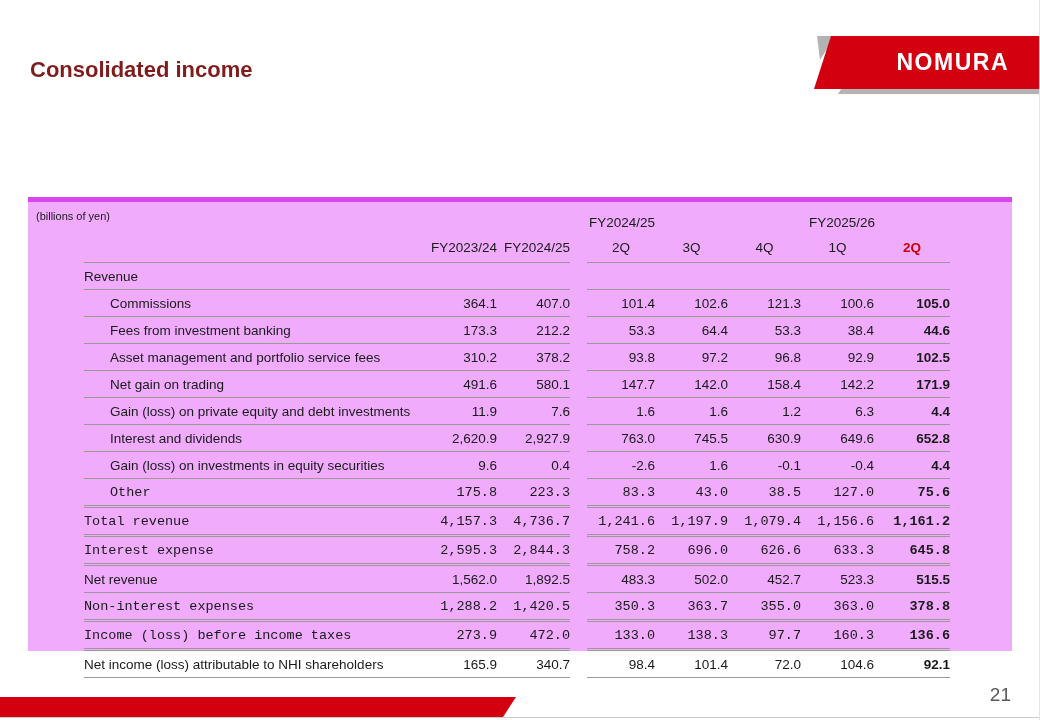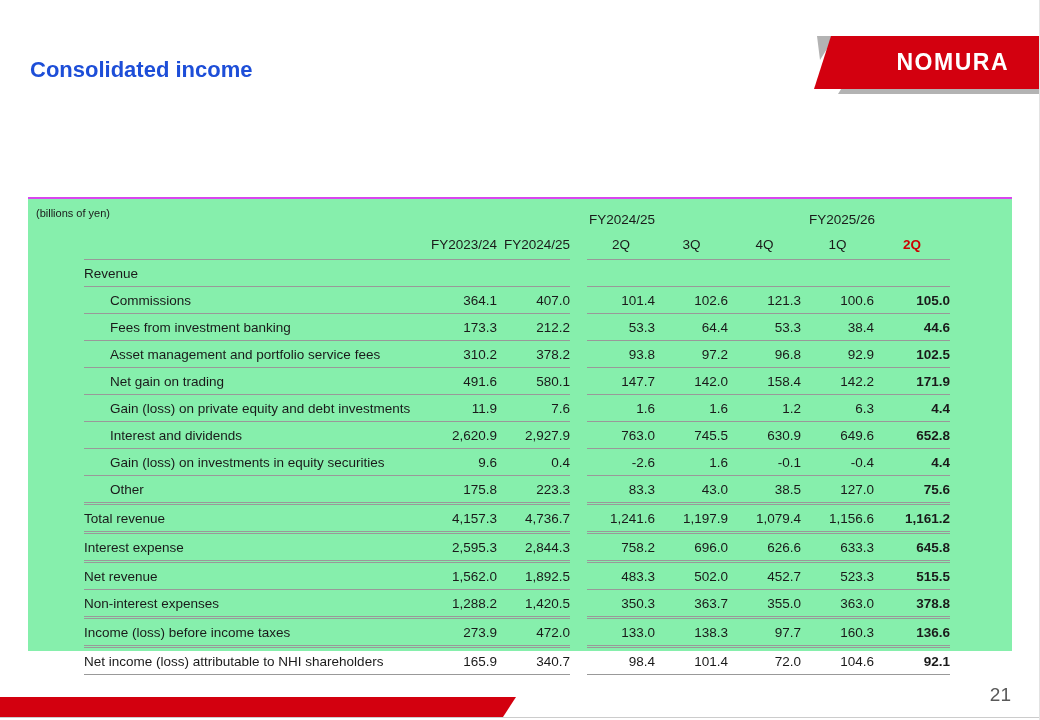--- a/index.html
+++ b/index.html
@@ -13,27 +13,27 @@
   
   .logo-banner { position:absolute; top:0; right:0; width:230px; height:60px;margin-top:36px; }
   .logo-text {
     position:absolute; top:13px; right:30px; color:#ffffff;
     font-size:23px; font-weight:bold; letter-spacing:1.5px;
   }
 
   
   .slide-title {
     position:absolute; left:30px; top:57px;
-    font-size:22px; font-weight:bold; color:#1d4ed8;
+    font-size:22px; font-weight:bold; color:#7f1d1d;
   }
 
   
   .table-wrap {
     position:absolute; left:28px; top:197px; width:984px; height:454px;
-    background:#86efac; border-top:2px solid #d946ef; box-sizing:border-box;
+    background:#f0abfc; border-top:5px solid #d946ef; box-sizing:border-box;
   }
   .units-note { position:absolute; left:8px; top:8px; font-size:11px; color:#1a1a1a; }
 
   table.fin {
     position:absolute; left:56px; top:0; width:866px;
     border-collapse:collapse; table-layout:fixed;
     font-size:13.5px; color:#1a1a1a;
   }
   table.fin th, table.fin td { padding:0; white-space:nowrap; }
 
@@ -47,21 +47,21 @@
   .h-q { text-align:center; }
   .h-q.red { color:#cc0000; font-weight:bold; }
 
   tbody td { height:26px; vertical-align:middle; }
   .c-label { text-align:left; padding-left:7px; overflow:hidden; }
   tr.indent-1 .c-label { padding-left:26px; }
   .a-cell, .q-cell { text-align:right; }
   .q-last { font-weight:bold; }
 
   tr.rule-single > td { border-bottom:1px solid #999999; }
-  tr.rule-double > td { border-bottom:3px double #999999; }
+  tr.rule-double > td { border-bottom:3px double #999999;font-family:Liberation Mono, monospace; }
   tr.rule-single > td.c-spacer, tr.rule-double > td.c-spacer { border-bottom:none; }
 
   
   .footer-line { position:absolute; left:0; right:0; bottom:2px; height:1px; background:#cccccc; }
   .footer-bar {
     position:absolute; left:0; bottom:3px; width:516px; height:20px; background:#d3000f;
     clip-path:polygon(0 0, 100% 0, calc(100% - 13px) 100%, 0 100%);
   }
   .page-number { position:absolute; right:28px; top:684px; font-size:19px; color:#595959; }
 </style>

